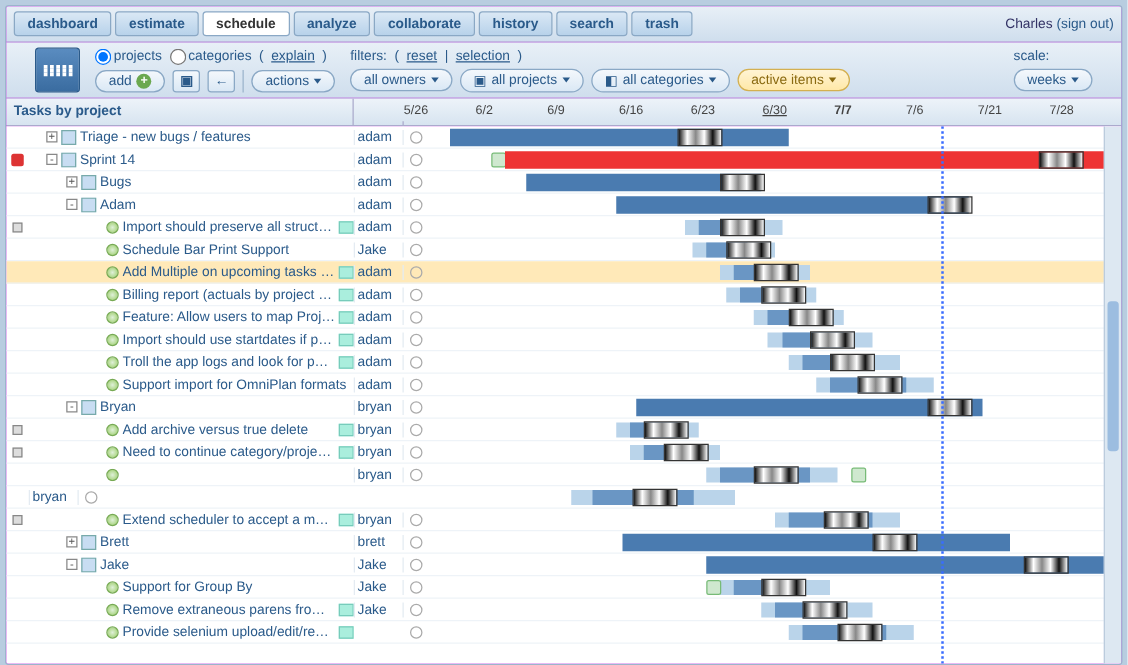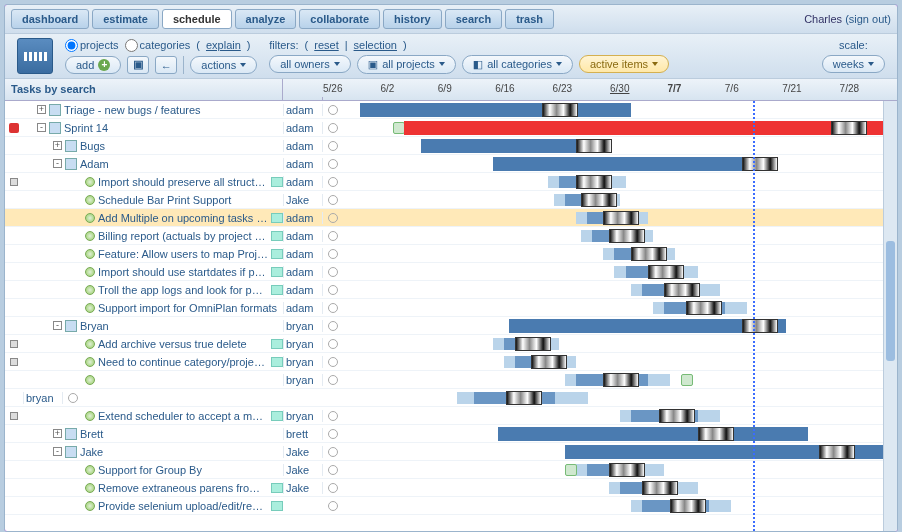--- a/index.html
+++ b/index.html
@@ -5,21 +5,21 @@
 * { margin: 0; padding: 0; box-sizing: border-box; font-family: Arial, sans-serif; font-size: 11px; }
 body { background: #b8cde0; padding: 4px; }
 .app { background: #d946ef; border: 1px solid #9bb4cc; border-radius: 3px; overflow: hidden; }
 
 .topbar { background: linear-gradient(#e8f0f7, #cfdeed); padding: 4px 6px; display: flex; align-items: center; gap: 4px; }
 .tab { padding: 3px 10px; background: linear-gradient(#dae8f5,#b8d2ea); border: 1px solid #8aa8c5; border-radius: 3px; color: #2a5a8a; font-weight: bold; cursor: pointer; }
 .tab.active { background: #fff; color: #333; }
 .userinfo { margin-left: auto; color: #336; }
 .userinfo a { color: #2a5a8a; text-decoration: none; }
 
-.toolbar { background: linear-gradient(#e8f0f7, #cfdeed); padding: 4px 12px; display: flex; align-items: center; gap: 12px; border-top: 1px solid #bcd; border-bottom: 1px solid #bcd; }
+.toolbar { background: linear-gradient(#e8f0f7, #cfdeed); padding: 4px 23px; display: flex; align-items: center; gap: 12px; border-top: 1px solid #bcd; border-bottom: 1px solid #bcd; }
 .cal-icon { width: 36px; height: 36px; background: linear-gradient(#5a8cc0,#3a6ca0); border: 1px solid #2a5a8a; border-radius: 3px; display: flex; flex-direction: column; align-items: center; justify-content: center; padding: 3px; }
 .cal-icon div { display: flex; gap: 2px; }
 .cal-icon span { width: 3px; height: 3px; background: #fff; display: block; }
 .toolbar-row1 { display: flex; align-items: center; gap: 6px; color: #2a5a8a; }
 .toolbar-row1 label { display: flex; align-items: center; gap: 2px; }
 .toolbar-col { display: flex; flex-direction: column; gap: 4px; }
 .toolbar-row2 { display: flex; align-items: center; gap: 6px; }
 .pill { padding: 2px 10px; background: linear-gradient(#f4f8fc,#dae8f5); border: 1px solid #8aa8c5; border-radius: 10px; color: #2a5a8a; cursor: pointer; display: inline-flex; align-items: center; gap: 4px; }
 .pill.yellow { background: linear-gradient(#fff4d4,#ffe8a8); border-color: #d4b050; color: #8a6a10; }
 .pill .caret { width: 0; height: 0; border-left: 3px solid transparent; border-right: 3px solid transparent; border-top: 4px solid #2a5a8a; }
@@ -151,35 +151,35 @@
             <span class="caret"></span>
           </span>
         <span class="pill">▣ <span>all projects</span> <span class="caret"></span></span>
         <span class="pill">◧ <span>all categories</span> <span class="caret"></span></span>
         <span class="pill yellow">
             <span>active items</span> 
             <span class="caret"></span>
           </span>
       </div>
     </div>
-    <div class="toolbar-col" style="margin-left:auto; align-items:center">
+    <div class="toolbar-col" style="margin-left:auto; align-items:flex-start">
       <div class="filterbox">
           <span>scale:</span>
         </div>
       <div class="toolbar-row2">
         <span class="pill">
             <span>weeks</span> 
             <span class="caret"></span>
           </span>
       </div>
     </div>
   </div>
 
   <div class="headerrow">
-    <div class="col-task-header">Tasks by search</div>
+    <div class="col-task-header">Tasks by project</div>
     <div class="col-owner-header">Owner</div>
     <div class="timeline-header" id="timeline-header">
         <span class="date-tick" style="left: 0%; text-align: right;">5/26</span>
         <span class="date-tick" style="left: 10%;">6/2</span>
         <span class="date-tick" style="left: 20%;">6/9</span>
         <span class="date-tick" style="left: 30%;">6/16</span>
         <span class="date-tick" style="left: 40%;">6/23</span>
         <span class="date-tick" style="left: 50%; text-decoration: underline;">6/30</span>
         <span class="date-tick" style="left: 60%; font-weight: bold;">7/7</span>
         <span class="date-tick" style="left: 70%;">7/6</span>

